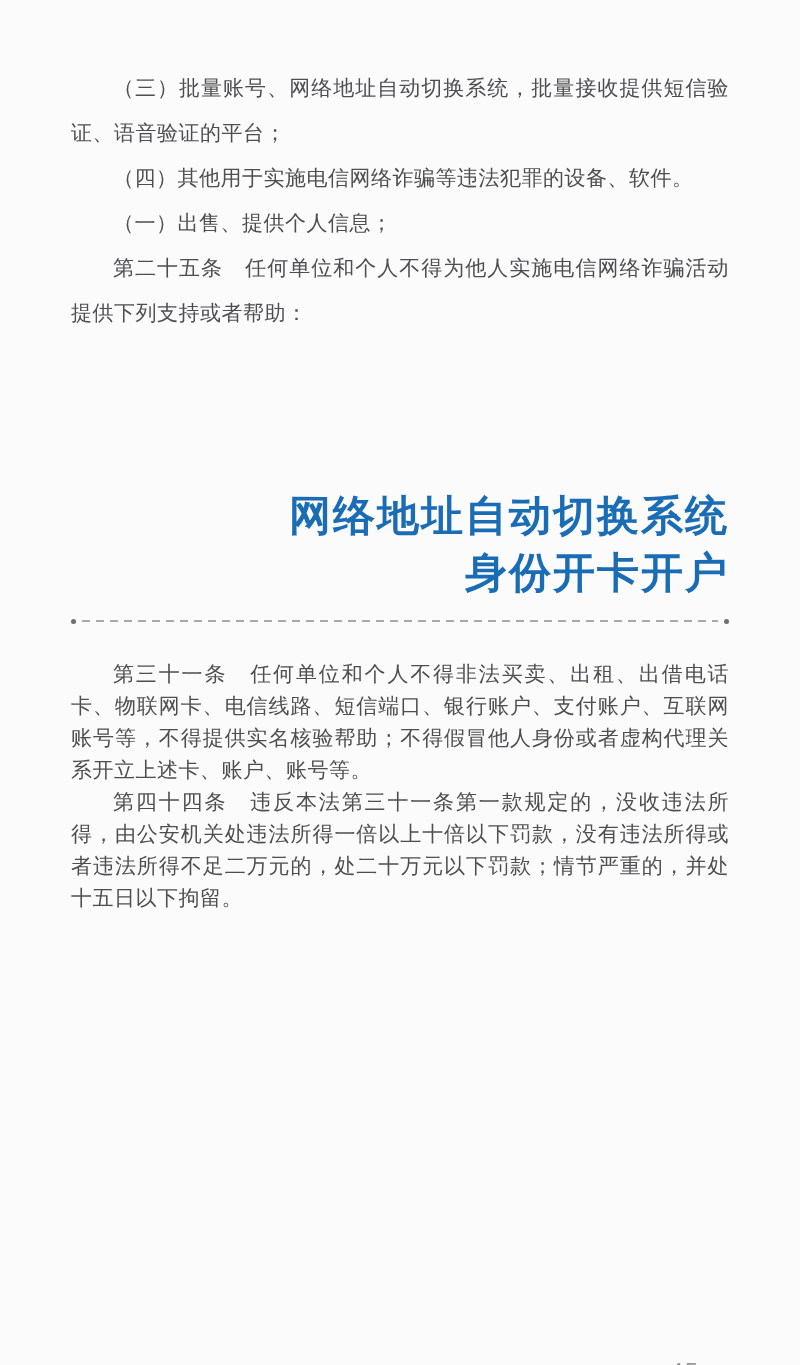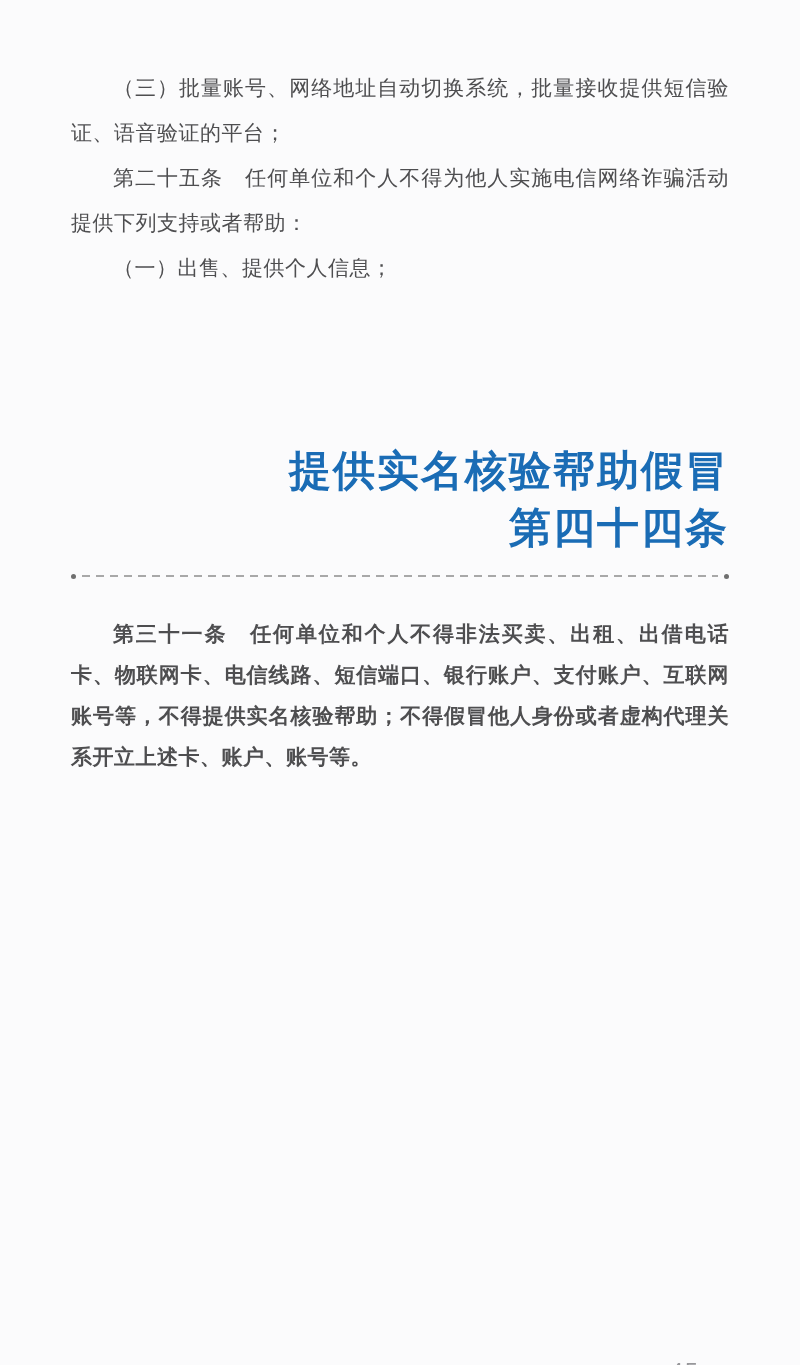--- a/index.html
+++ b/index.html
@@ -33,22 +33,21 @@
   .text-block p{
     margin:0;
     text-indent:2em;
   }
   .block-top{
     padding-top:65px;
     line-height:45px;
   }
   .block-bottom{
     margin-top:34px;
-    line-height:41px;
-    font-weight:bold;
+    line-height:32px;
   }
   .section-title{
     margin:152px 0 0 0;
     font-size:42px;
     line-height:57px;
     font-weight:600;
     text-align:right;
     color:var(--title-blue);
     letter-spacing:2px;
   }
@@ -83,35 +82,37 @@
   }
 </style>
 </head>
 <body>
 
 <div class="page">
   <main class="content">
 
     <section class="text-block block-top">
       <p>（三）批量账号、网络地址自动切换系统，批量接收提供短信验证、语音验证的平台；</p>
+      <p>（四）其他用于实施电信网络诈骗等违法犯罪的设备、软件。</p>
+      <p>（一）出售、提供个人信息；</p>
       <p>第二十五条　任何单位和个人不得为他人实施电信网络诈骗活动提供下列支持或者帮助：</p>
-      <p>（一）出售、提供个人信息；</p>
     </section>
 
     <h1 class="section-title">
-      <span class="title-line">提供实名核验帮助假冒</span>
-      <span class="title-line">第四十四条</span>
+      <span class="title-line">网络地址自动切换系统</span>
+      <span class="title-line">身份开卡开户</span>
     </h1>
 
     <div class="divider">
       <span class="dot"></span>
       <span class="dash-line"></span>
       <span class="dot"></span>
     </div>
 
     <section class="text-block block-bottom">
       <p>第三十一条　任何单位和个人不得非法买卖、出租、出借电话卡、物联网卡、电信线路、短信端口、银行账户、支付账户、互联网账号等，不得提供实名核验帮助；不得假冒他人身份或者虚构代理关系开立上述卡、账户、账号等。</p>
+      <p>第四十四条　违反本法第三十一条第一款规定的，没收违法所得，由公安机关处违法所得一倍以上十倍以下罚款，没有违法所得或者违法所得不足二万元的，处二十万元以下罚款；情节严重的，并处十五日以下拘留。</p>
     </section>
 
   </main>
 
   <span class="page-number">– 45 –</span>
 </div>
 
 </body></html>

